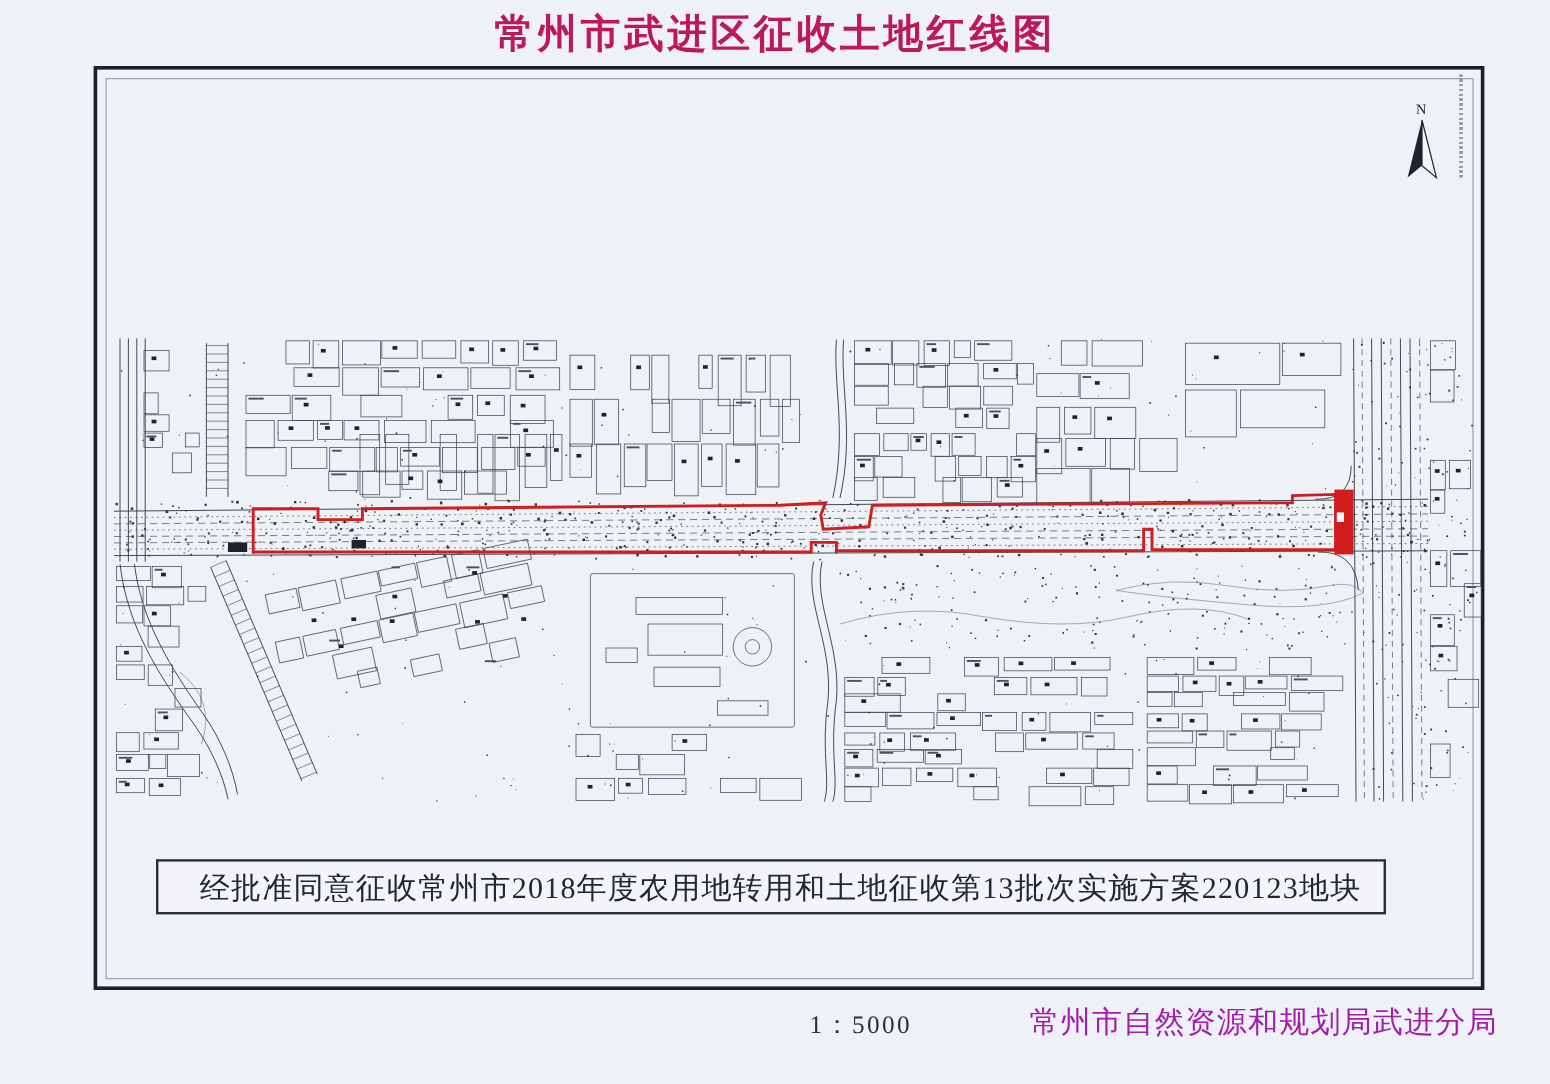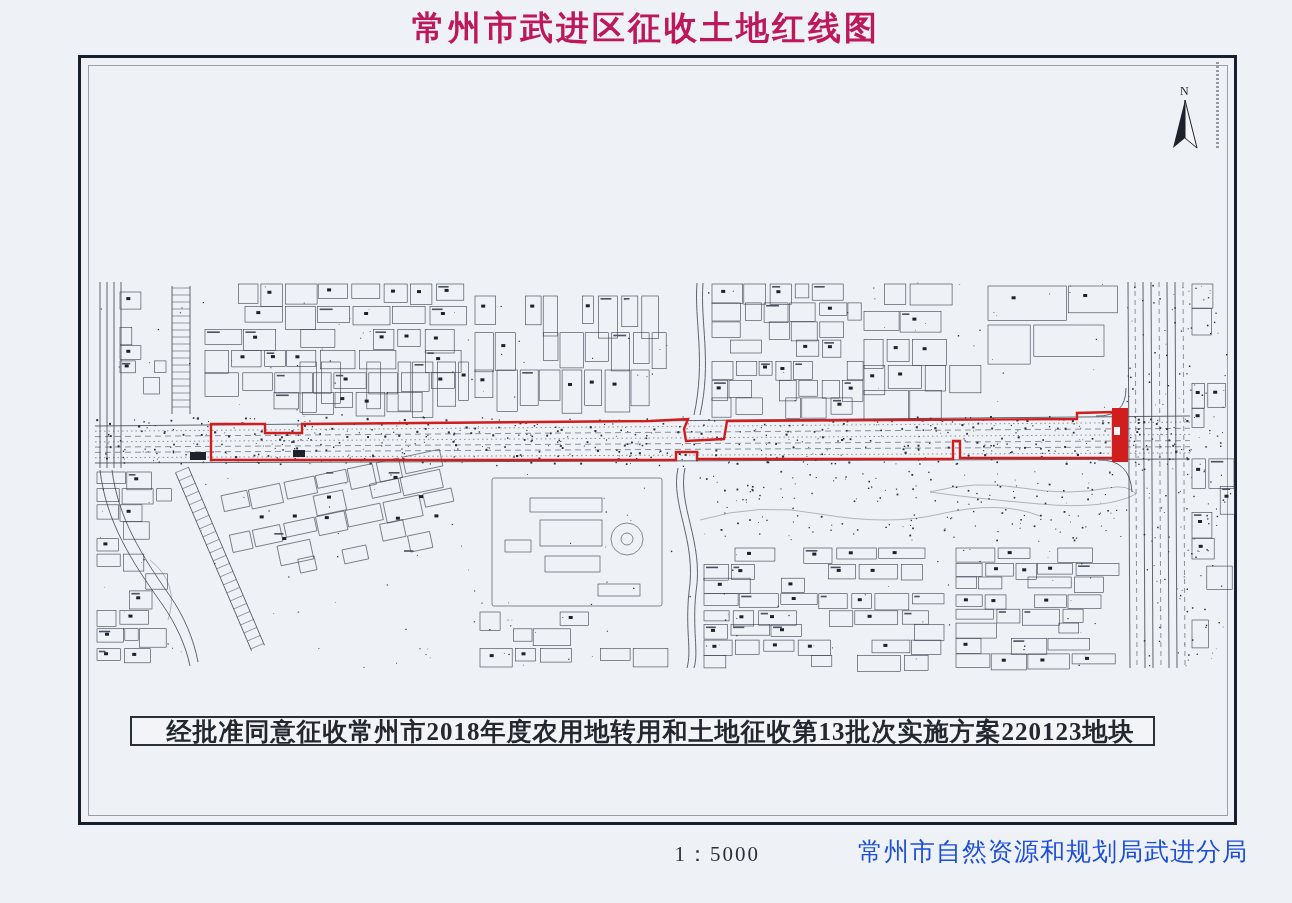--- a/index.html
+++ b/index.html
@@ -16,32 +16,32 @@
   .frame-outer{
     position:absolute;left:78px;top:55px;width:1159px;height:770px;
     border:3px solid #16202e;box-sizing:border-box;
   }
   .frame-inner{
     position:absolute;left:88px;top:65px;width:1140px;height:751px;
     border:1px solid #9aa1ad;box-sizing:border-box;
   }
   .map-svg{position:absolute;left:0;top:0;width:1292px;height:903px;}
   .approval-box{
-    position:absolute;left:130px;top:716px;width:1025px;height:30px;
+    position:absolute;left:130px;top:716px;width:1025px;height:46px;
     border:2px solid #2a2f38;box-sizing:border-box;background:rgba(245,247,250,.6);
     display:flex;align-items:center;justify-content:center;
-    font-size:25px;font-weight:700;letter-spacing:1px;color:#23272e;white-space:nowrap;padding-left:16px;
+    font-size:25px;font-weight:400;letter-spacing:1px;color:#23272e;white-space:nowrap;padding-left:16px;
   }
   .scale-label{
     position:absolute;left:560px;top:840px;width:200px;text-align:right;
     font-size:21px;color:#2a2f38;letter-spacing:2px;
   }
   .agency-label{
     position:absolute;right:44px;top:835px;
-    font-size:25px;color:#1d4ed8;letter-spacing:1px;
+    font-size:25px;color:#a21caf;letter-spacing:1px;
   }
   .edge-microtext{
     position:absolute;left:1216px;top:62px;width:3px;height:86px;
     background:repeating-linear-gradient(to bottom,#7b828d 0 2px,transparent 2px 4px);
     opacity:.8;
   }
 </style>
 </head>
 <body>
 

